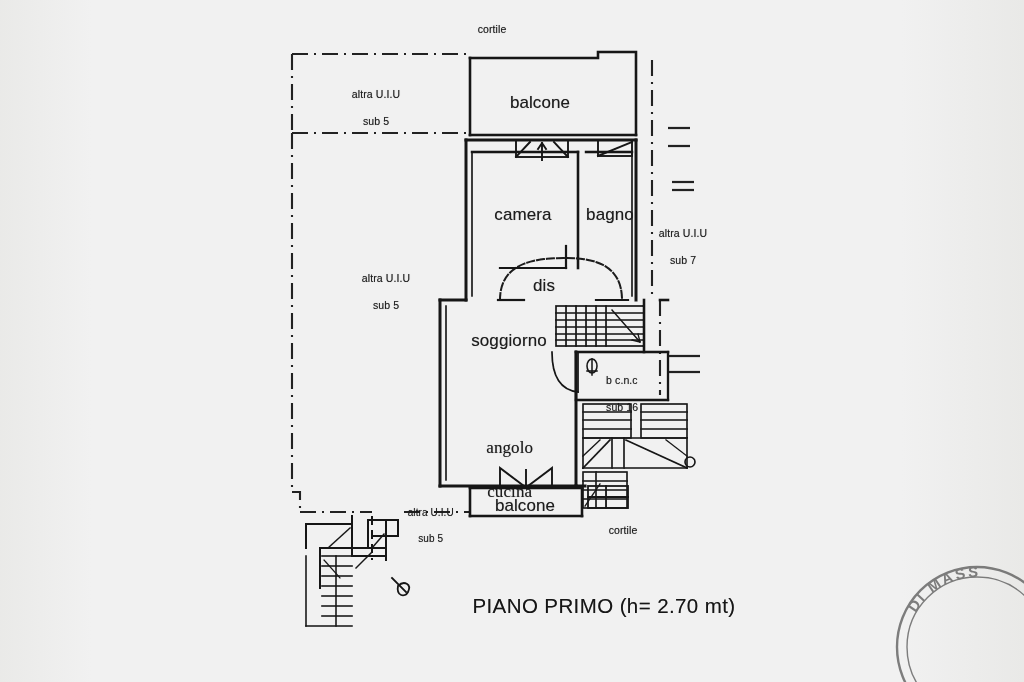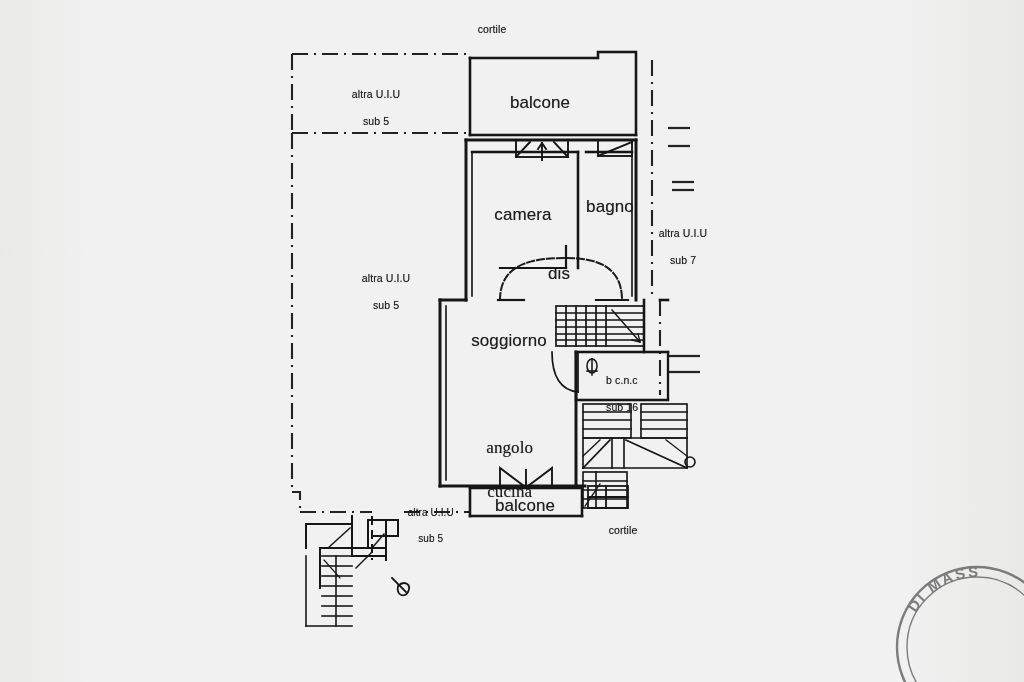--- a/index.html
+++ b/index.html
@@ -326,33 +326,33 @@
 
   <div class="lbl sm two" style="left:320px; top:74px; width:100px;">
     <span>altra U.I.U</span><br>
     <span>sub 5</span>
   </div>
 
   <div class="lbl room" style="left:492px; top:93px; width:96px;">balcone</div>
 
   <div class="lbl room" style="left:478px; top:205px; width:90px;">camera</div>
 
-  <div class="lbl room" style="left:578px; top:197px; width:64px;">bagno</div>
+  <div class="lbl room" style="left:578px; top:205px; width:64px;">bagno</div>
 
   <div class="lbl sm two" style="left:622px; top:213px; width:110px;">
     <span>altra U.I.U</span><br>
     <span>sub 7</span>
   </div>
 
   <div class="lbl sm two" style="left:330px; top:258px; width:100px;">
     <span>altra U.I.U</span><br>
     <span>sub 5</span>
   </div>
 
-  <div class="lbl room" style="left:518px; top:264px; width:52px;text-align:right;">dis</div>
+  <div class="lbl room" style="left:518px; top:276px; width:52px;">dis</div>
 
   <div class="lbl room" style="left:440px; top:331px; width:106px;margin-left:16px;">soggiorno</div>
 
   <div class="lbl sm two" style="left:560px; top:360px; width:100px; text-align:left;">
     <span style="padding-left:34px;text-align:right;">b c.n.c</span><br>
     <span style="padding-left:34px;">sub 16</span>
   </div>
 
   <div class="lbl room two" style="left:458px; top:415px; width:86px;font-family:Liberation Serif, serif;">
     <span>angolo</span><br>
@@ -361,20 +361,21 @@
 
   <div class="lbl sm2 two" style="left:382px; top:493px; width:86px;">
     <span>altra U.I.U</span><br>
     <span>sub 5</span>
   </div>
 
   <div class="lbl room" style="left:480px; top:496px; width:90px;">balcone</div>
 
   <div class="lbl sm" style="left:588px; top:524px; width:70px;">cortile</div>
 
+  <div class="lbl title" style="left:404px; top:594px; width:400px;">PIANO PRIMO (h= 2.70 mt)</div>
 
   <div id="stamp">
     <svg viewBox="0 0 186 186">
       <circle cx="93" cy="93" r="80" fill="none" stroke="#2b2b2b" stroke-width="2.4"></circle>
       <circle cx="93" cy="93" r="70" fill="none" stroke="#2b2b2b" stroke-width="1.4"></circle>
       <path id="stamparc" d="M 23,93 A 70,70 0 0 1 163,93" fill="none" stroke="none"></path>
       <text class="stamp-txt">
         <textPath href="#stamparc" startOffset="16%">DI MASS</textPath>
       </text>
     </svg>

